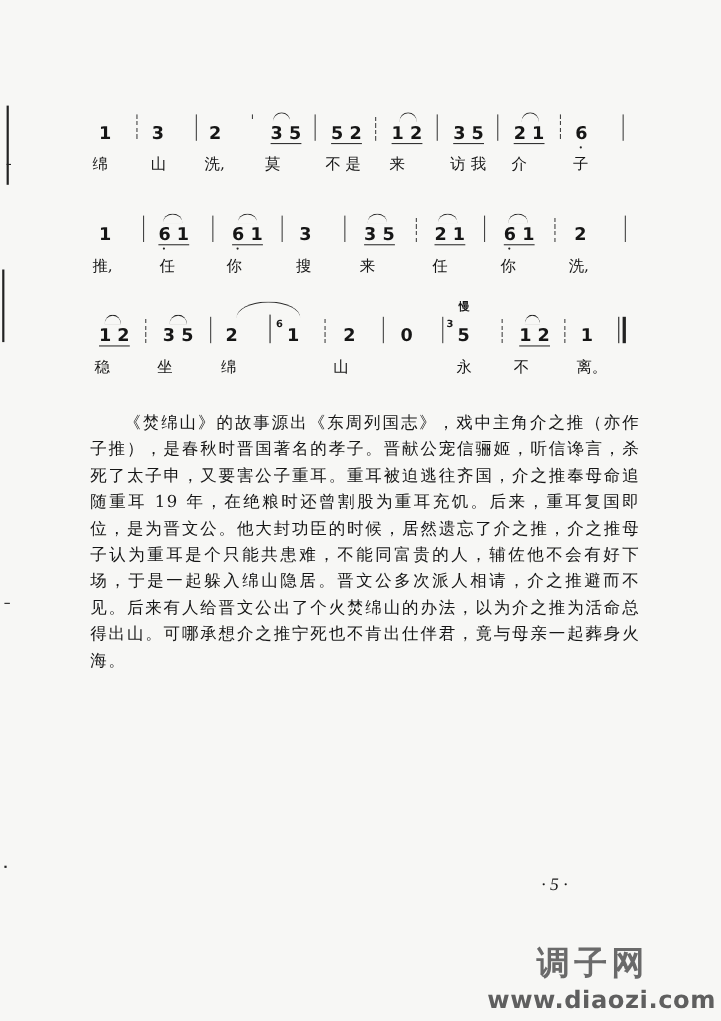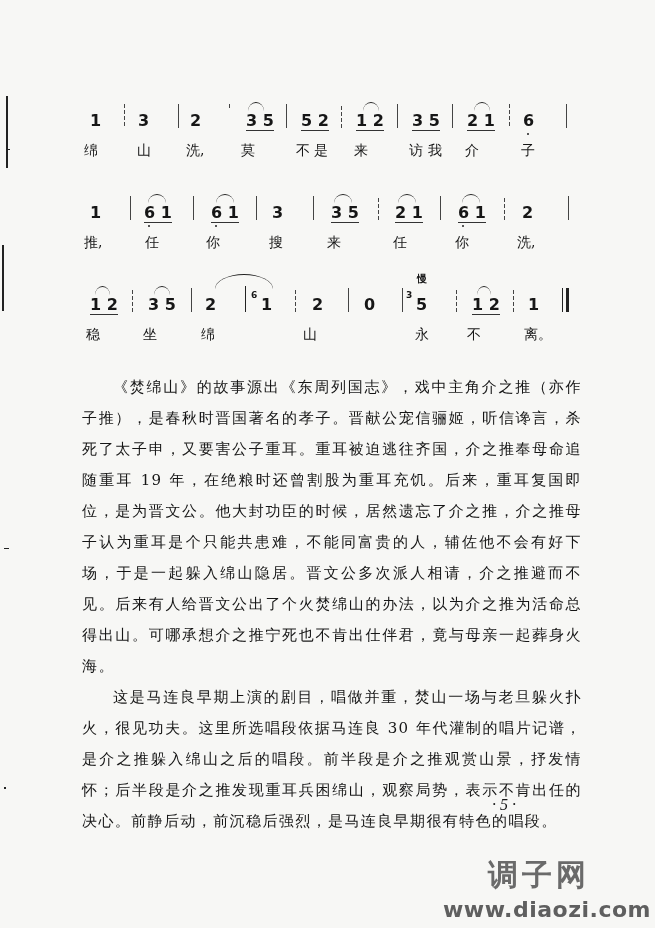--- a/index.html
+++ b/index.html
@@ -25,21 +25,21 @@
   }
   .bar { width: 1.2px; background: #444; }
   .bar.dashed { background: repeating-linear-gradient(#444 0 4px, transparent 4px 6px); }
   .bar.final { width: 3px; background: #222; }
   .bar.thin { width: 1px; background:#222; }
   .lyric { font-size: 14px; line-height: 16px; top: 30px; }
   .grace { position: absolute; font-family: "DejaVu Sans", sans-serif; font-weight: bold; font-size: 9px; }
   .tempo { font-size: 10px; font-weight: bold; }
   .prose {
     position: absolute; left: 82px; width: 500px;
-    font-size: 15px; line-height: 31px; letter-spacing: 1.4px; text-align: justify;
+    font-size: 15px; line-height: 24px; letter-spacing: 1.4px; text-align: justify;
   }
   .prose p { margin: 0; text-indent: 31px; }
   .page-number {
     position: absolute; left: 492px; top: 796px; font-size: 16px; font-style: italic;
     font-family: "Liberation Serif", serif;
   }
   .watermark-cn {
     position: absolute; left: 488px; top: 855px; font-family: "DejaVu Sans", sans-serif;
     font-size: 30px; font-weight: bold; color: #6a6a6a; letter-spacing: 4px;
   }
@@ -156,18 +156,17 @@
   <span class="lyric" style="left:143px;">坐</span>
   <span class="lyric" style="left:201px;">绵</span>
   <span class="lyric" style="left:303px;">山</span>
   <span class="lyric" style="left:415px;">永</span>
   <span class="lyric" style="left:467px;">不</span>
   <span class="lyric" style="left:524px;">离。</span>
 </div>
 
 <div class="prose" style="top:372px;">
   <p>《焚绵山》的故事源出《东周列国志》，戏中主角介之推（亦作子推），是春秋时晋国著名的孝子。晋献公宠信骊姬，听信谗言，杀死了太子申，又要害公子重耳。重耳被迫逃往齐国，介之推奉母命追随重耳 19 年，在绝粮时还曾割股为重耳充饥。后来，重耳复国即位，是为晋文公。他大封功臣的时候，居然遗忘了介之推，介之推母子认为重耳是个只能共患难，不能同富贵的人，辅佐他不会有好下场，于是一起躲入绵山隐居。晋文公多次派人相请，介之推避而不见。后来有人给晋文公出了个火焚绵山的办法，以为介之推为活命总得出山。可哪承想介之推宁死也不肯出仕伴君，竟与母亲一起葬身火海。</p>
-  <p>这是马连良早期上演的剧目，唱做并重，焚山一场与老旦躲火扑火，很见功夫。这里所选唱段依据马连良 30 年代灌制的唱片记谱，是介之推躲入绵山之后的唱段。前半段是介之推观赏山景，抒发情怀；后半段是介之推发现重耳兵困绵山，观察局势，表示不肯出任的决心。前静后动，前沉稳后强烈，是马连良早期很有特色的唱段。</p>
 </div>
 
 <div class="page-number">· 5 ·</div>
 <div class="watermark-cn">调子网</div>
 <div class="watermark-url">www.diaozi.com</div>
 
 </body></html>

